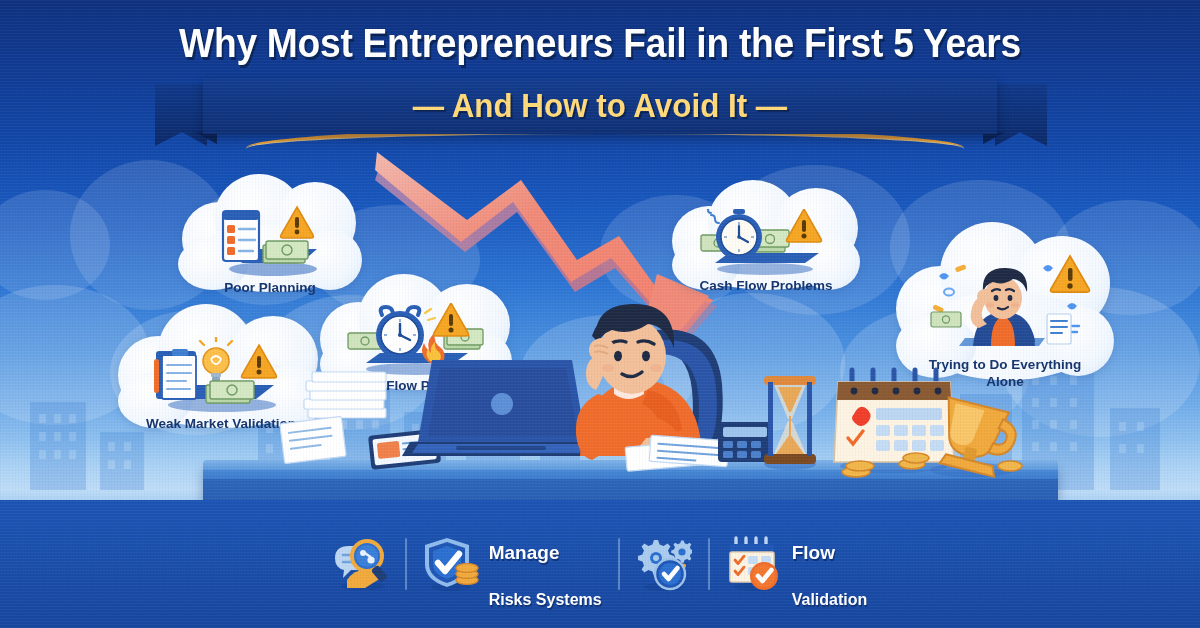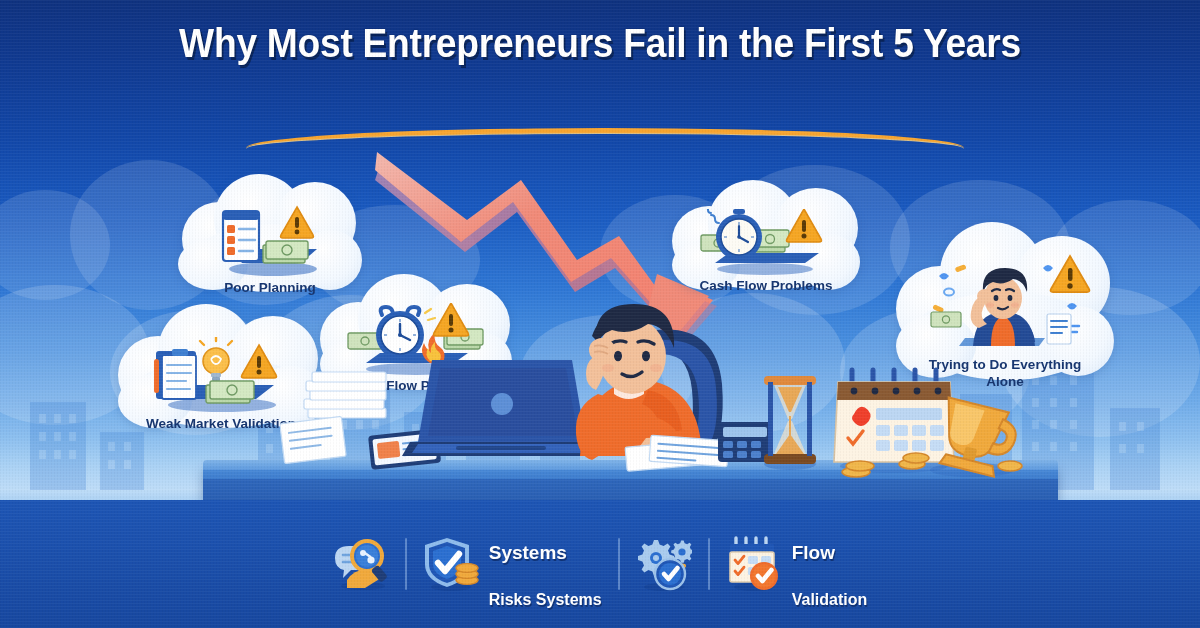--- a/index.html
+++ b/index.html
@@ -244,20 +244,28 @@
         <i style="left:27px;top:14px"></i>
       <i style="left:9px;top:36px"></i>
         <i style="left:27px;top:36px"></i>
     </div>
   </div>
 
   <div class="title-wrap">
     <div class="main-title">Why Most Entrepreneurs Fail in the First 5 Years</div>
   </div>
 
+  <div class="ribbon-area">
+    <div class="ribbon-tail left"></div>
+    <div class="ribbon-tail right"></div>
+    <div class="ribbon-fold-l"></div>
+    <div class="ribbon-fold-r"></div>
+    <div class="ribbon"></div>
+    <div class="sub-title">— And How to Avoid It —</div>
+  </div>
   <div class="gold-swoosh"></div>
 
   <svg class="arrow-svg" viewBox="0 0 350 205">
     <defs>
       <linearGradient id="arrGrad" x1="0" y1="0" x2="1" y2="1">
         <stop offset="0%" stop-color="#f2b7ad"></stop>
         <stop offset="45%" stop-color="#f08a78"></stop>
         <stop offset="100%" stop-color="#f3806f"></stop>
       </linearGradient>
       <linearGradient id="arrShade" x1="0" y1="0" x2="1" y2="1">
@@ -768,21 +776,21 @@
             <path d="M24 10 L38 15 L38 28 q0 10 -14 15 Q10 38 10 28 L10 15 Z" fill="#2b6fd0"></path>
             <path d="M15 27 l7 8 l14 -17" fill="none" stroke="#ffffff" stroke-width="6.4" stroke-linecap="round" stroke-linejoin="round"></path>
             <g fill="#f0a93c" stroke="#d4872a" stroke-width="1.4">
               <ellipse cx="44" cy="44" rx="11" ry="4.4"></ellipse>
               <ellipse cx="44" cy="38" rx="11" ry="4.4"></ellipse>
               <ellipse cx="44" cy="32" rx="11" ry="4.4"></ellipse>
             </g>
           </svg>
         </div>
         <div class="sol-text">
-          <span>Systems</span><br>
+          <span>Manage</span><br>
           <span class="small">Risks Systems</span>
         </div>
       </div>
 
       <div class="sol-div"></div>
 
       <div class="sol">
         <div class="sol-icon">
           <svg viewBox="0 0 56 56" width="56" height="56">
             <ellipse cx="28" cy="51" rx="20" ry="4" fill="#123d8f" opacity=".5"></ellipse>

